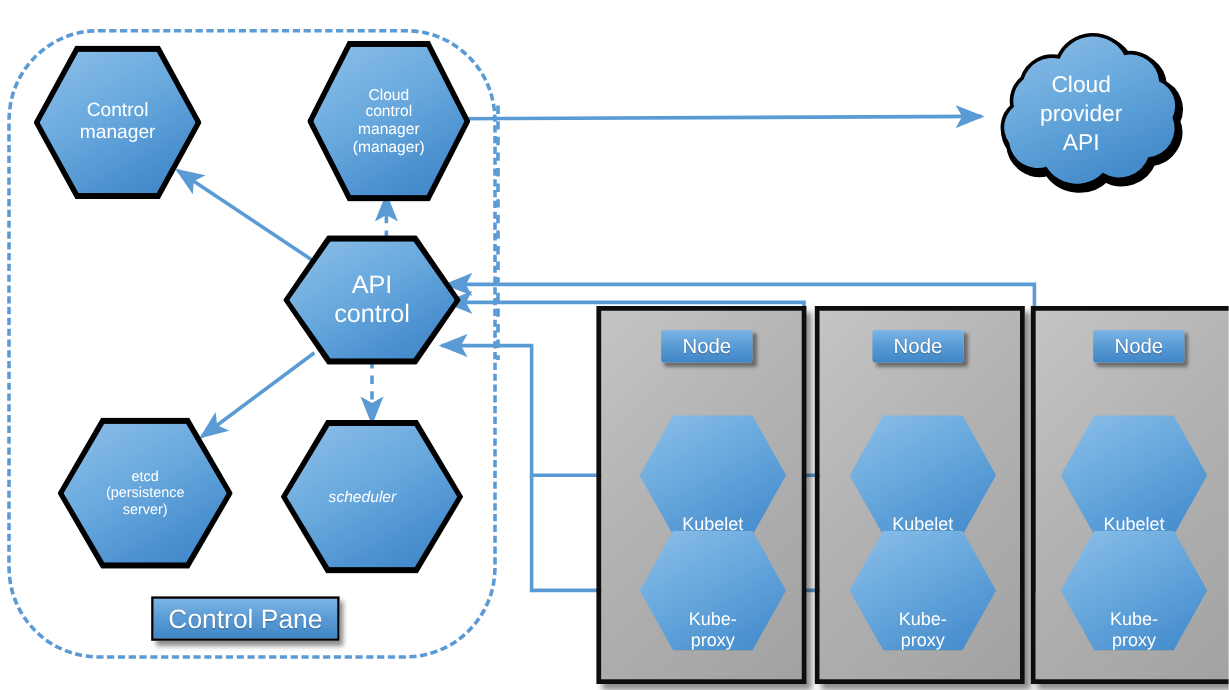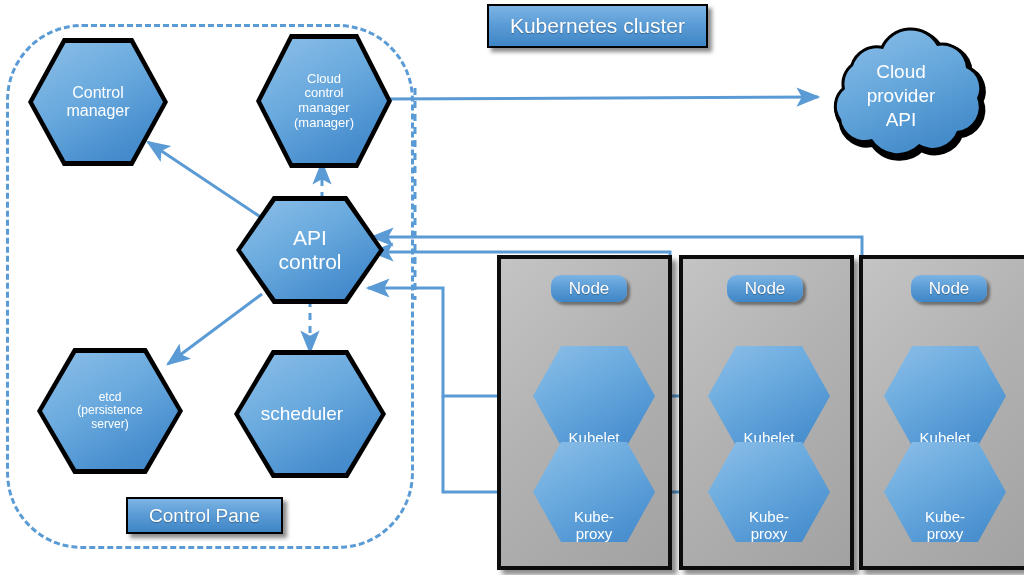--- a/index.html
+++ b/index.html
@@ -39,21 +39,21 @@
     white-space: nowrap;
     box-sizing: border-box;
     z-index: 7;
   }
   .pill.cluster {
     left: 487px; top: 4px; width: 221px; height: 44px;
     font-size: 21px;
   }
   .pill.controlpane {
     left: 126px; top: 497px; width: 157px; height: 37px;
-    font-size: 19px;
+    font-size: 22px;
   }
   .pill.node {
     width: 76px; height: 27px;
     font-size: 17px;
     border: none;
     border-radius: 2px;
     box-shadow: 3px 3px 3px rgba(0,0,0,0.42);
   }
 
   
@@ -121,21 +121,21 @@
     position: absolute;
     top: 255px;
     width: 175px;
     height: 315px;
     background: linear-gradient(135deg, #c4c4c4 0%, #b2b2b2 45%, #a2a2a2 100%);
     border: 4px solid #0d0d0d;
     box-shadow: 5px 5px 5px rgba(0,0,0,0.45);
     box-sizing: border-box;
     z-index: 3;
   }
-  .nodebox .pill.node { position: absolute; border-radius: 10px; }
+  .nodebox .pill.node { position: absolute; }
 
   .nodehex {
     position: absolute;
     width: 122px;
     height: 100px;
     display: flex;
     align-items: flex-end;
     justify-content: center;
     text-align: center;
     color: #ffffff;
@@ -179,23 +179,20 @@
       <path d="M 884 492 L 862 492 L 862 396"></path>
 
       <path d="M 708 396 L 670 396 L 670 252 L 372 252" marker-end="url(#ah)"></path>
       <path d="M 708 492 L 670 492 L 670 396"></path>
 
       <path d="M 533 396 L 443 396 L 443 288 L 368 288" marker-end="url(#ah)"></path>
       <path d="M 533 492 L 443 492 L 443 396"></path>
     </g>
   </svg>
 
-  <div class="pill cluster">
-    <span>Kubernetes cluster</span>
-  </div>
 
   <div class="hexwrap" style="left:28px; top:38px; width:140px; height:128px;">
     <div class="hexshadow"></div>
     <div class="hexface" style="font-size:16px;">
       <span>
         <span>Control</span><br>
         <span>manager</span>
       </span>
     </div>
   </div>
@@ -215,34 +212,34 @@
   <div class="hexwrap" style="left:236px; top:196px; width:148px; height:108px;">
     <div class="hexshadow"></div>
     <div class="hexface" style="font-size:21px;">
       <span>
         <span>API</span><br>
         <span>control</span>
       </span>
     </div>
   </div>
 
-  <div class="hexwrap" style="left:37px; top:348px; width:146px; height:126px;">
+  <div class="hexwrap" style="left:48px; top:348px; width:146px; height:126px;">
     <div class="hexshadow"></div>
     <div class="hexface" style="font-size:12px;">
       <span>
         <span>etcd</span><br>
         <span>(persistence</span><br>
         <span>server)</span>
       </span>
     </div>
   </div>
 
   <div class="hexwrap" style="left:234px; top:350px; width:152px; height:128px;">
     <div class="hexshadow"></div>
-    <div class="hexface" style="font-size:19px;">
+    <div class="hexface" style="font-size:13px;font-style:italic;">
       <span style="position:relative; left:-8px;">scheduler</span>
     </div>
   </div>
 
   <div class="pill controlpane">
     <span>Control Pane</span>
   </div>
 
   <div id="cloud">
     <svg width="190" height="140" viewBox="0 0 190 140" style="position:absolute; left:0; top:0; z-index:1;">

